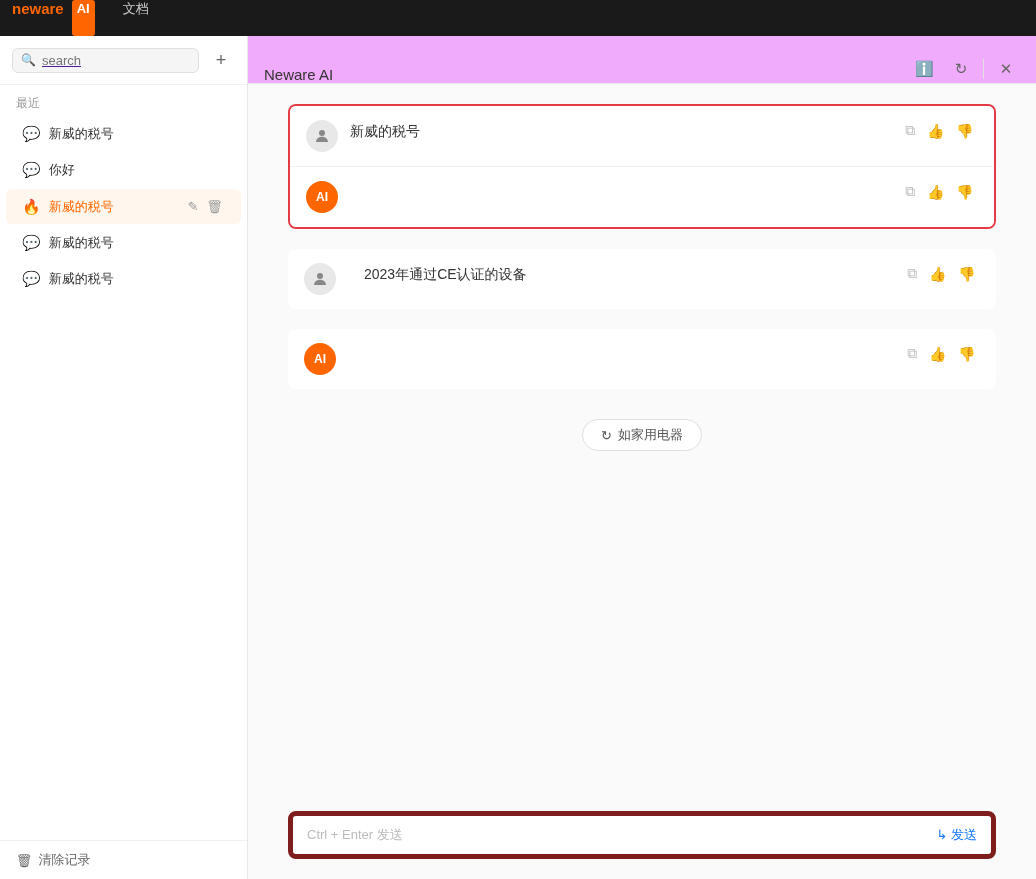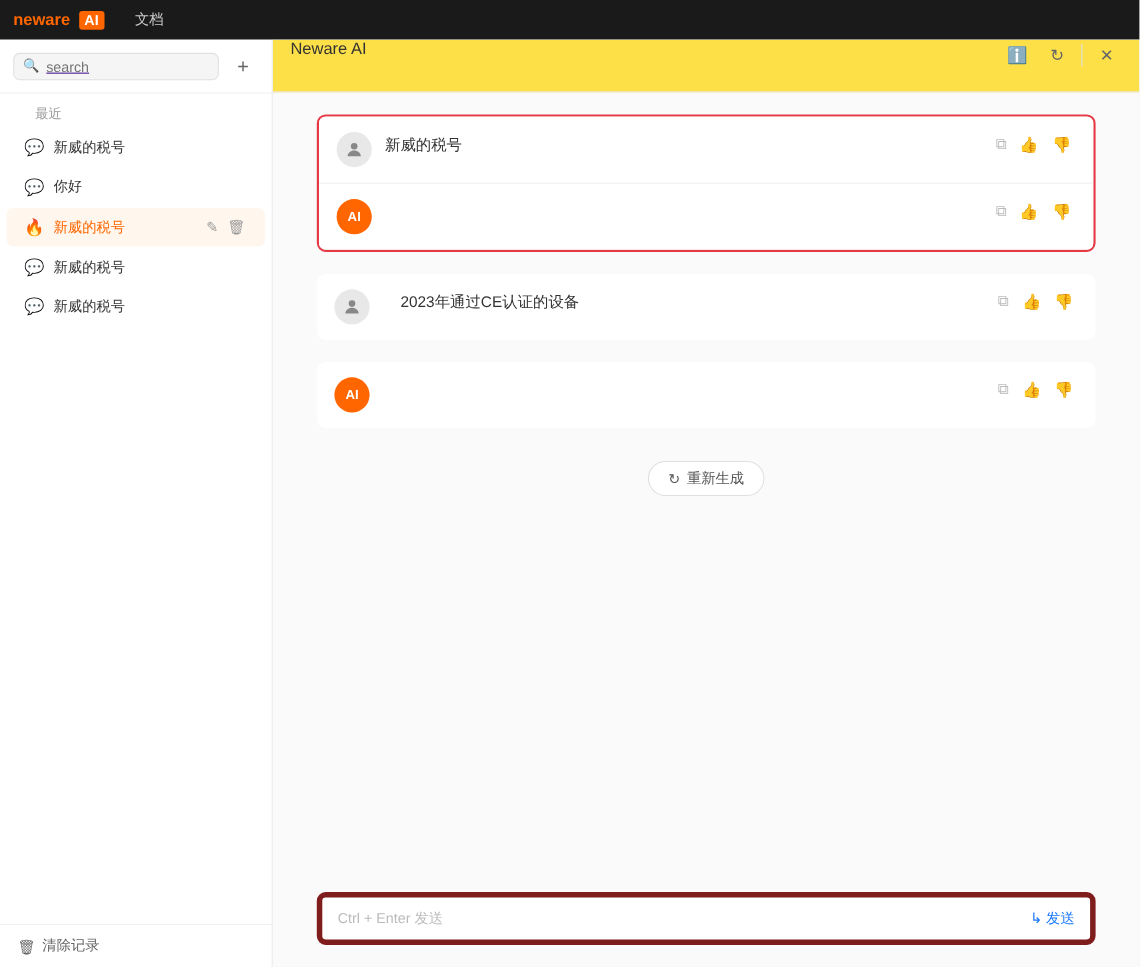--- a/index.html
+++ b/index.html
@@ -1,21 +1,20 @@
 <!DOCTYPE html>
 <html><head>
   <meta charset="utf-8">
   <style>
     * { box-sizing: border-box; margin: 0; padding: 0; }
     body { font-family: -apple-system, BlinkMacSystemFont, "Segoe UI", "Microsoft YaHei", sans-serif; font-size: 14px; background: #f5f5f5; display: flex; flex-direction: column; height: 879px; overflow: hidden; }
 
     
     .title-bar {
       display: flex;
-      align-items: center;
       background: #1a1a1a;
       height: 36px;
       padding: 0 12px;
       gap: 8px;
       flex-shrink: 0;
     }
     .brand-neware {
       color: #ff6600;
       font-weight: bold;
       font-size: 15px;
@@ -91,21 +90,20 @@
       display: flex;
       align-items: center;
       justify-content: center;
       border-radius: 4px;
     }
 
     .sidebar-section-label {
       padding: 10px 16px 4px;
       font-size: 12px;
       color: #999;
-      margin-left: 16px;
     }
 
     .sidebar-item {
       display: flex;
       align-items: center;
       padding: 8px 16px;
       gap: 8px;
       cursor: pointer;
       border-radius: 6px;
       margin: 1px 6px;
@@ -158,24 +156,24 @@
       flex: 1;
       display: flex;
       flex-direction: column;
       background: #fafafa;
       overflow: hidden;
     }
 
     
     .content-header {
       display: flex;
-      align-items: flex-start;
+      align-items: flex-end;
       padding: 0 16px;
       height: 48px;
-      background: #fde047;
+      background: #f0abfc;
       border-bottom: 1px solid #e8e8e8;
       flex-shrink: 0;
     }
     .content-title {
       font-size: 15px;
       font-weight: 500;
       color: #333;
       flex: 1;
     }
     .header-actions {
@@ -466,21 +464,21 @@
         <div class="message-actions">
           <button class="msg-action-btn" title="copy">⧉</button>
           <button class="msg-action-btn" title="like">👍</button>
           <button class="msg-action-btn" title="dislike">👎</button>
         </div>
       </div>
 
       <div class="regenerate-section">
         <button class="regenerate-btn">
           <span>↻</span>
-          <span>重新生成</span>
+          <span>如家用电器</span>
         </button>
       </div>
 
     </div>
 
     <div class="input-area">
       <div class="input-box">
         <span class="input-placeholder">Ctrl + Enter 发送</span>
         <button class="send-btn">
           <span>↳ 发送</span>

